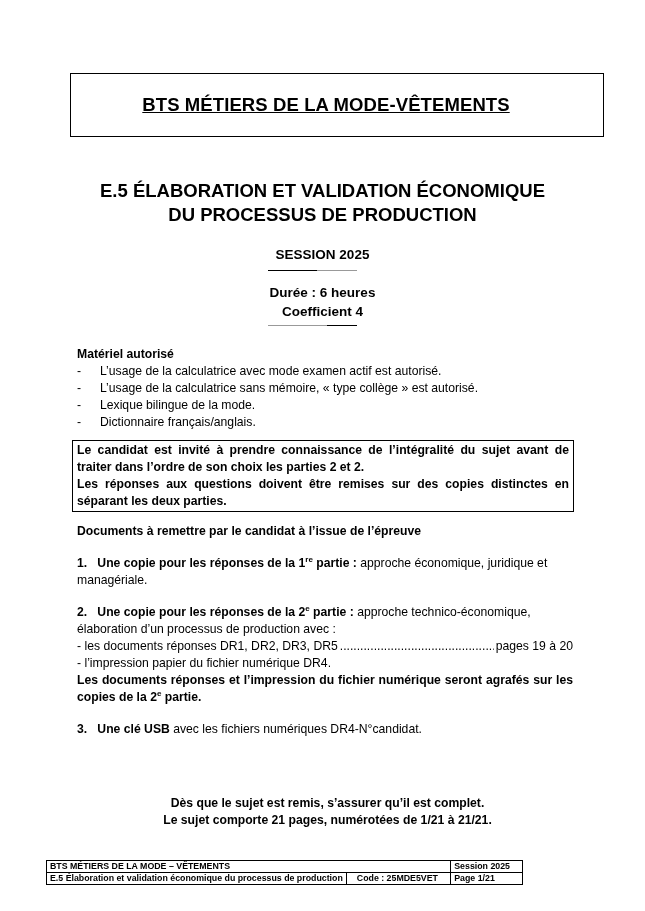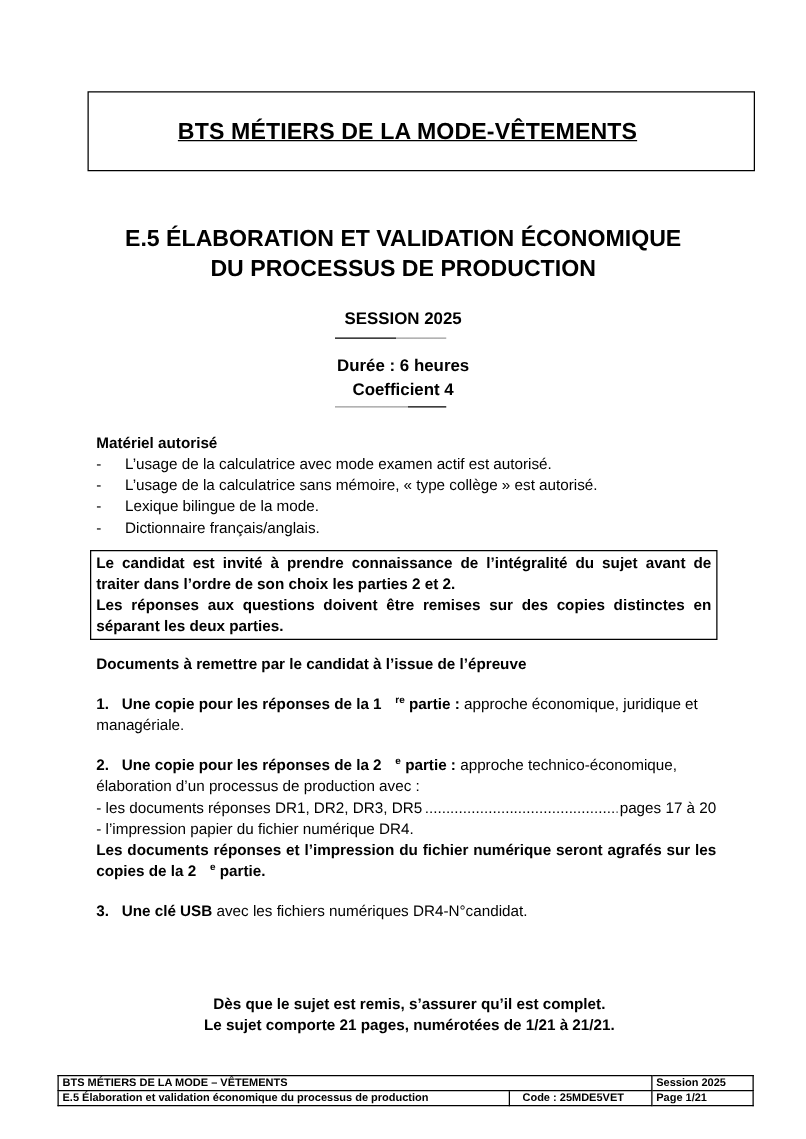--- a/index.html
+++ b/index.html
@@ -16,27 +16,27 @@
   .duree { left: 0; width: 645px; text-align: center; font-weight: bold; font-size: 13.5px; line-height: 19px; top: 283px; }
   .body-text { font-size: 12.2px; line-height: 17px; }
   .materiel { left: 77px; top: 346px; width: 520px; }
   .materiel .h { font-weight: bold; }
   .materiel .li { display: flex; }
   .materiel .dash { width: 23px; }
   .notice { left: 72px; top: 440px; width: 502px; border: 1px solid #000; box-sizing: border-box; padding: 1px 4px 1px 4px;
             font-weight: bold; font-size: 12.2px; line-height: 17px; text-align: justify; }
   .docs { left: 77px; top: 523px; width: 496px; }
   .bold { font-weight: bold; }
-  .sup { font-size: 8px; vertical-align: super; line-height: 0; font-weight: bold; margin-left: 11px; }
+  .sup { font-size: 8px; vertical-align: super; line-height: 0; font-weight: bold; }
   .row { display: flex; white-space: nowrap; }
   .dots { flex: 1; overflow: hidden; white-space: nowrap; margin: 0 2px; }
   .dots::after { content: "....................................................................................................................................................................."; }
   .para { margin-bottom: 15px; }
   .final { left: 0; width: 655px; text-align: center; font-weight: bold; font-size: 12.2px; line-height: 17px; top: 795px; }
-  table.footer { position: absolute; left: 46px; top: 860px; width: 557px; border-collapse: collapse; font-size: 8.8px; font-weight: bold; }
+  table.footer { position: absolute; left: 46px; top: 860px; width: 477px; border-collapse: collapse; font-size: 8.8px; font-weight: bold; }
   table.footer td { border: 1px solid #000; padding: 0 3px; height: 11px; line-height: 11px; white-space: nowrap; }
 </style>
 </head>
 <body>
 
 <div class="abs title-box">
   <span>BTS MÉTIERS DE LA MODE-VÊTEMENTS</span>
 </div>
 
 <div class="abs subject">
@@ -85,21 +85,21 @@
     <span class="bold">1.</span>&nbsp;&nbsp;&nbsp;<span class="bold">Une copie pour les réponses de la 1</span><span class="sup">re</span><span class="bold"> partie :</span><span> approche économique, juridique et managériale.</span>
   </div>
 
   <div class="para">
     <div>
       <span class="bold">2.</span>&nbsp;&nbsp;&nbsp;<span class="bold">Une copie pour les réponses de la 2</span><span class="sup">e</span><span class="bold"> partie :</span><span> approche technico-économique, élaboration d’un processus de production avec :</span>
     </div>
     <div class="row">
       <span>-  les documents réponses DR1, DR2, DR3, DR5</span>
         <span class="dots"></span>
-        <span>pages 17 à 20</span>
+        <span>pages 19 à 20</span>
     </div>
     <div>-  l’impression papier du fichier numérique DR4.</div>
     <div class="bold" style="text-align:justify;">
       <span>Les documents réponses et l’impression du fichier numérique seront agrafés sur les copies de la 2</span><span class="sup">e</span><span> partie.</span>
     </div>
   </div>
 
   <div class="para">
     <span class="bold">3.</span>&nbsp;&nbsp;&nbsp;<span class="bold">Une clé </span><span class="bold">USB</span><span> avec les fichiers numériques DR4-N°candidat.</span>
   </div>

